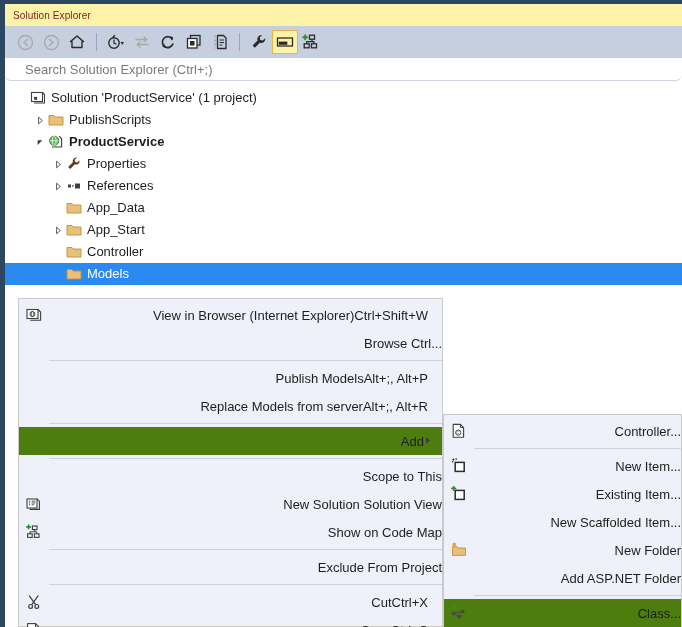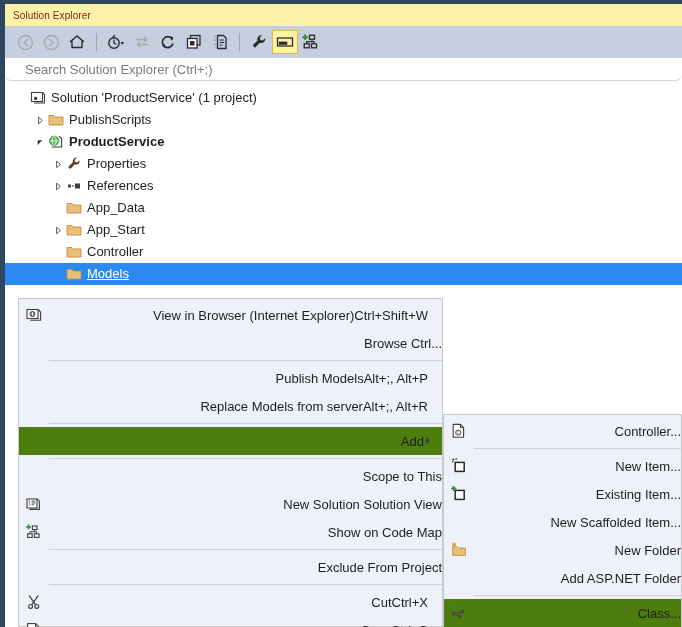--- a/index.html
+++ b/index.html
@@ -301,21 +301,21 @@
       </div>
       <div class="trow" style="padding-left: 46px;">
         <span class="twist"></span>
         <span class="ticon">
           <svg width="16" height="16" viewBox="0 0 16 16">
             <path d="M1 3.5 L6 3.5 L7.2 5 L15 5 L15 13 L1 13 Z" fill="#e8c07a" stroke="#bf8f3f" stroke-width="0.9" stroke-linejoin="round"></path>
           </svg>
         </span>
         <span class="tlabel">Controller</span>
       </div>
-      <div class="trow selected" style="padding-left: 46px; text-decoration: underline;">
+      <div class="trow selected" style="padding-left: 46px;">
         <span class="twist"></span>
         <span class="ticon">
           <svg width="16" height="16" viewBox="0 0 16 16">
             <path d="M1 3.5 L6 3.5 L7.2 5 L15 5 L15 13 L1 13 Z" fill="#e8c07a" stroke="#bf8f3f" stroke-width="0.9" stroke-linejoin="round"></path>
           </svg>
         </span>
         <span class="tlabel">Models</span>
       </div>
     </div>
 

